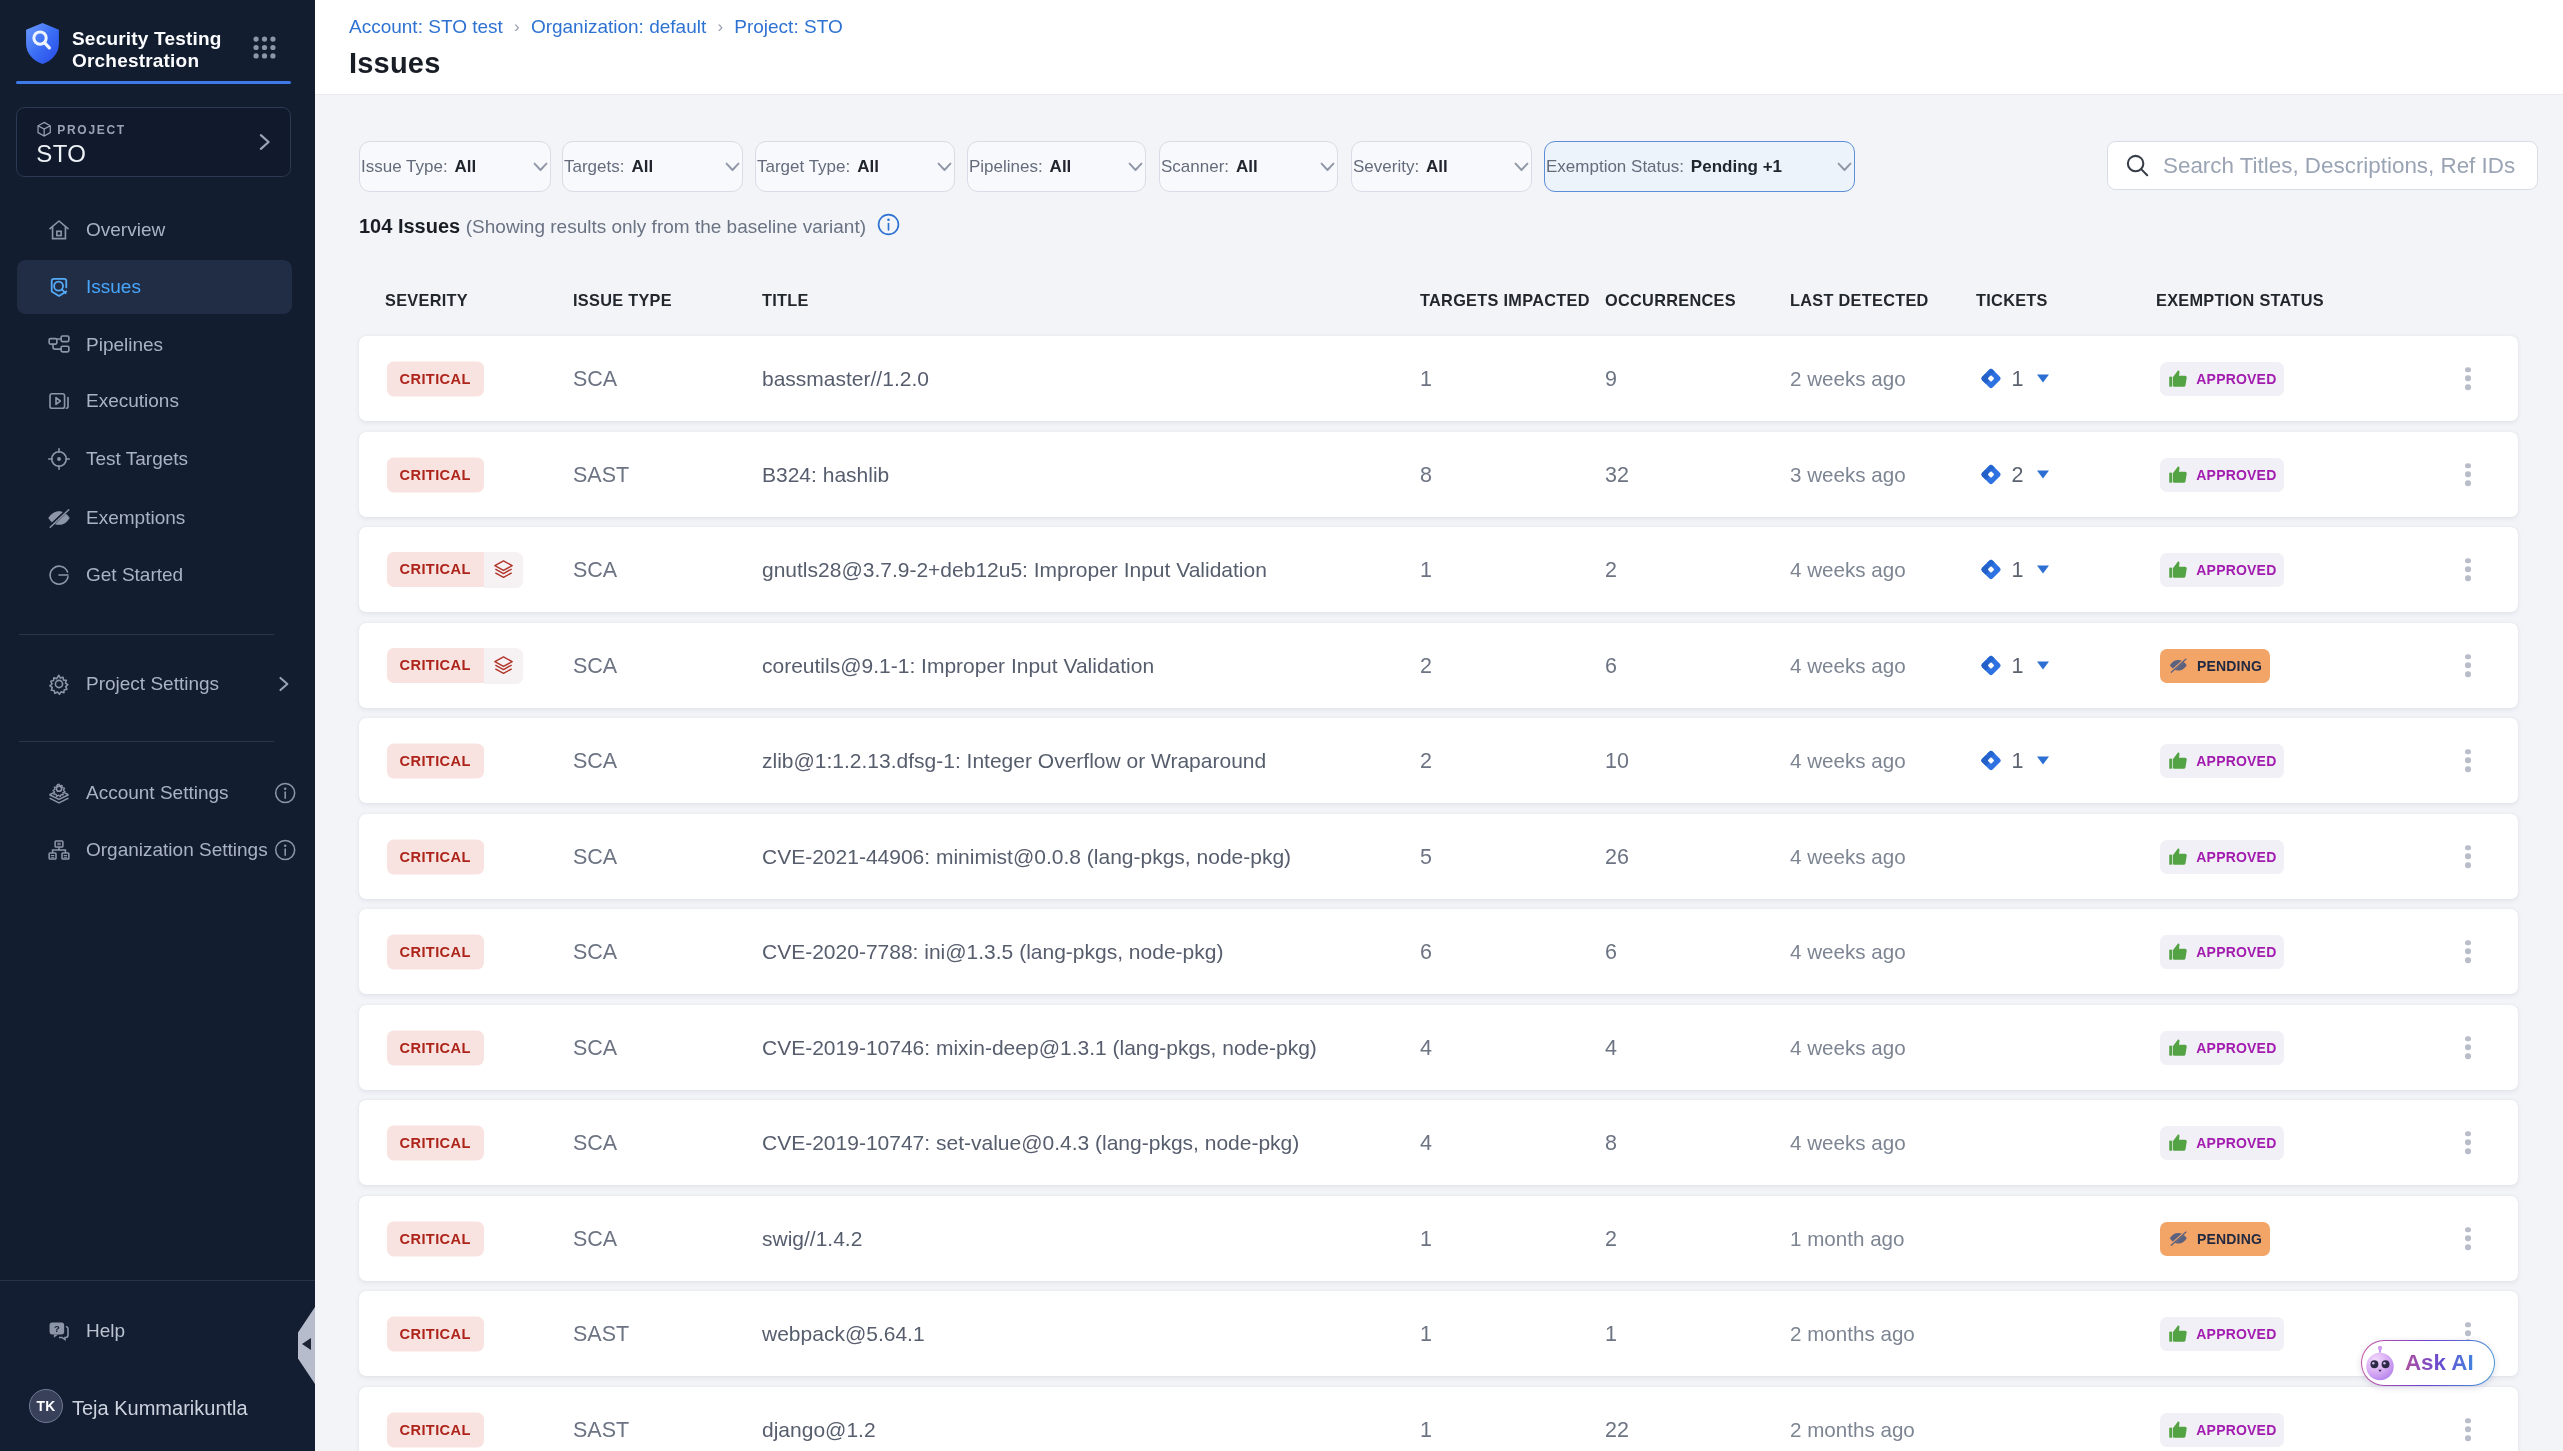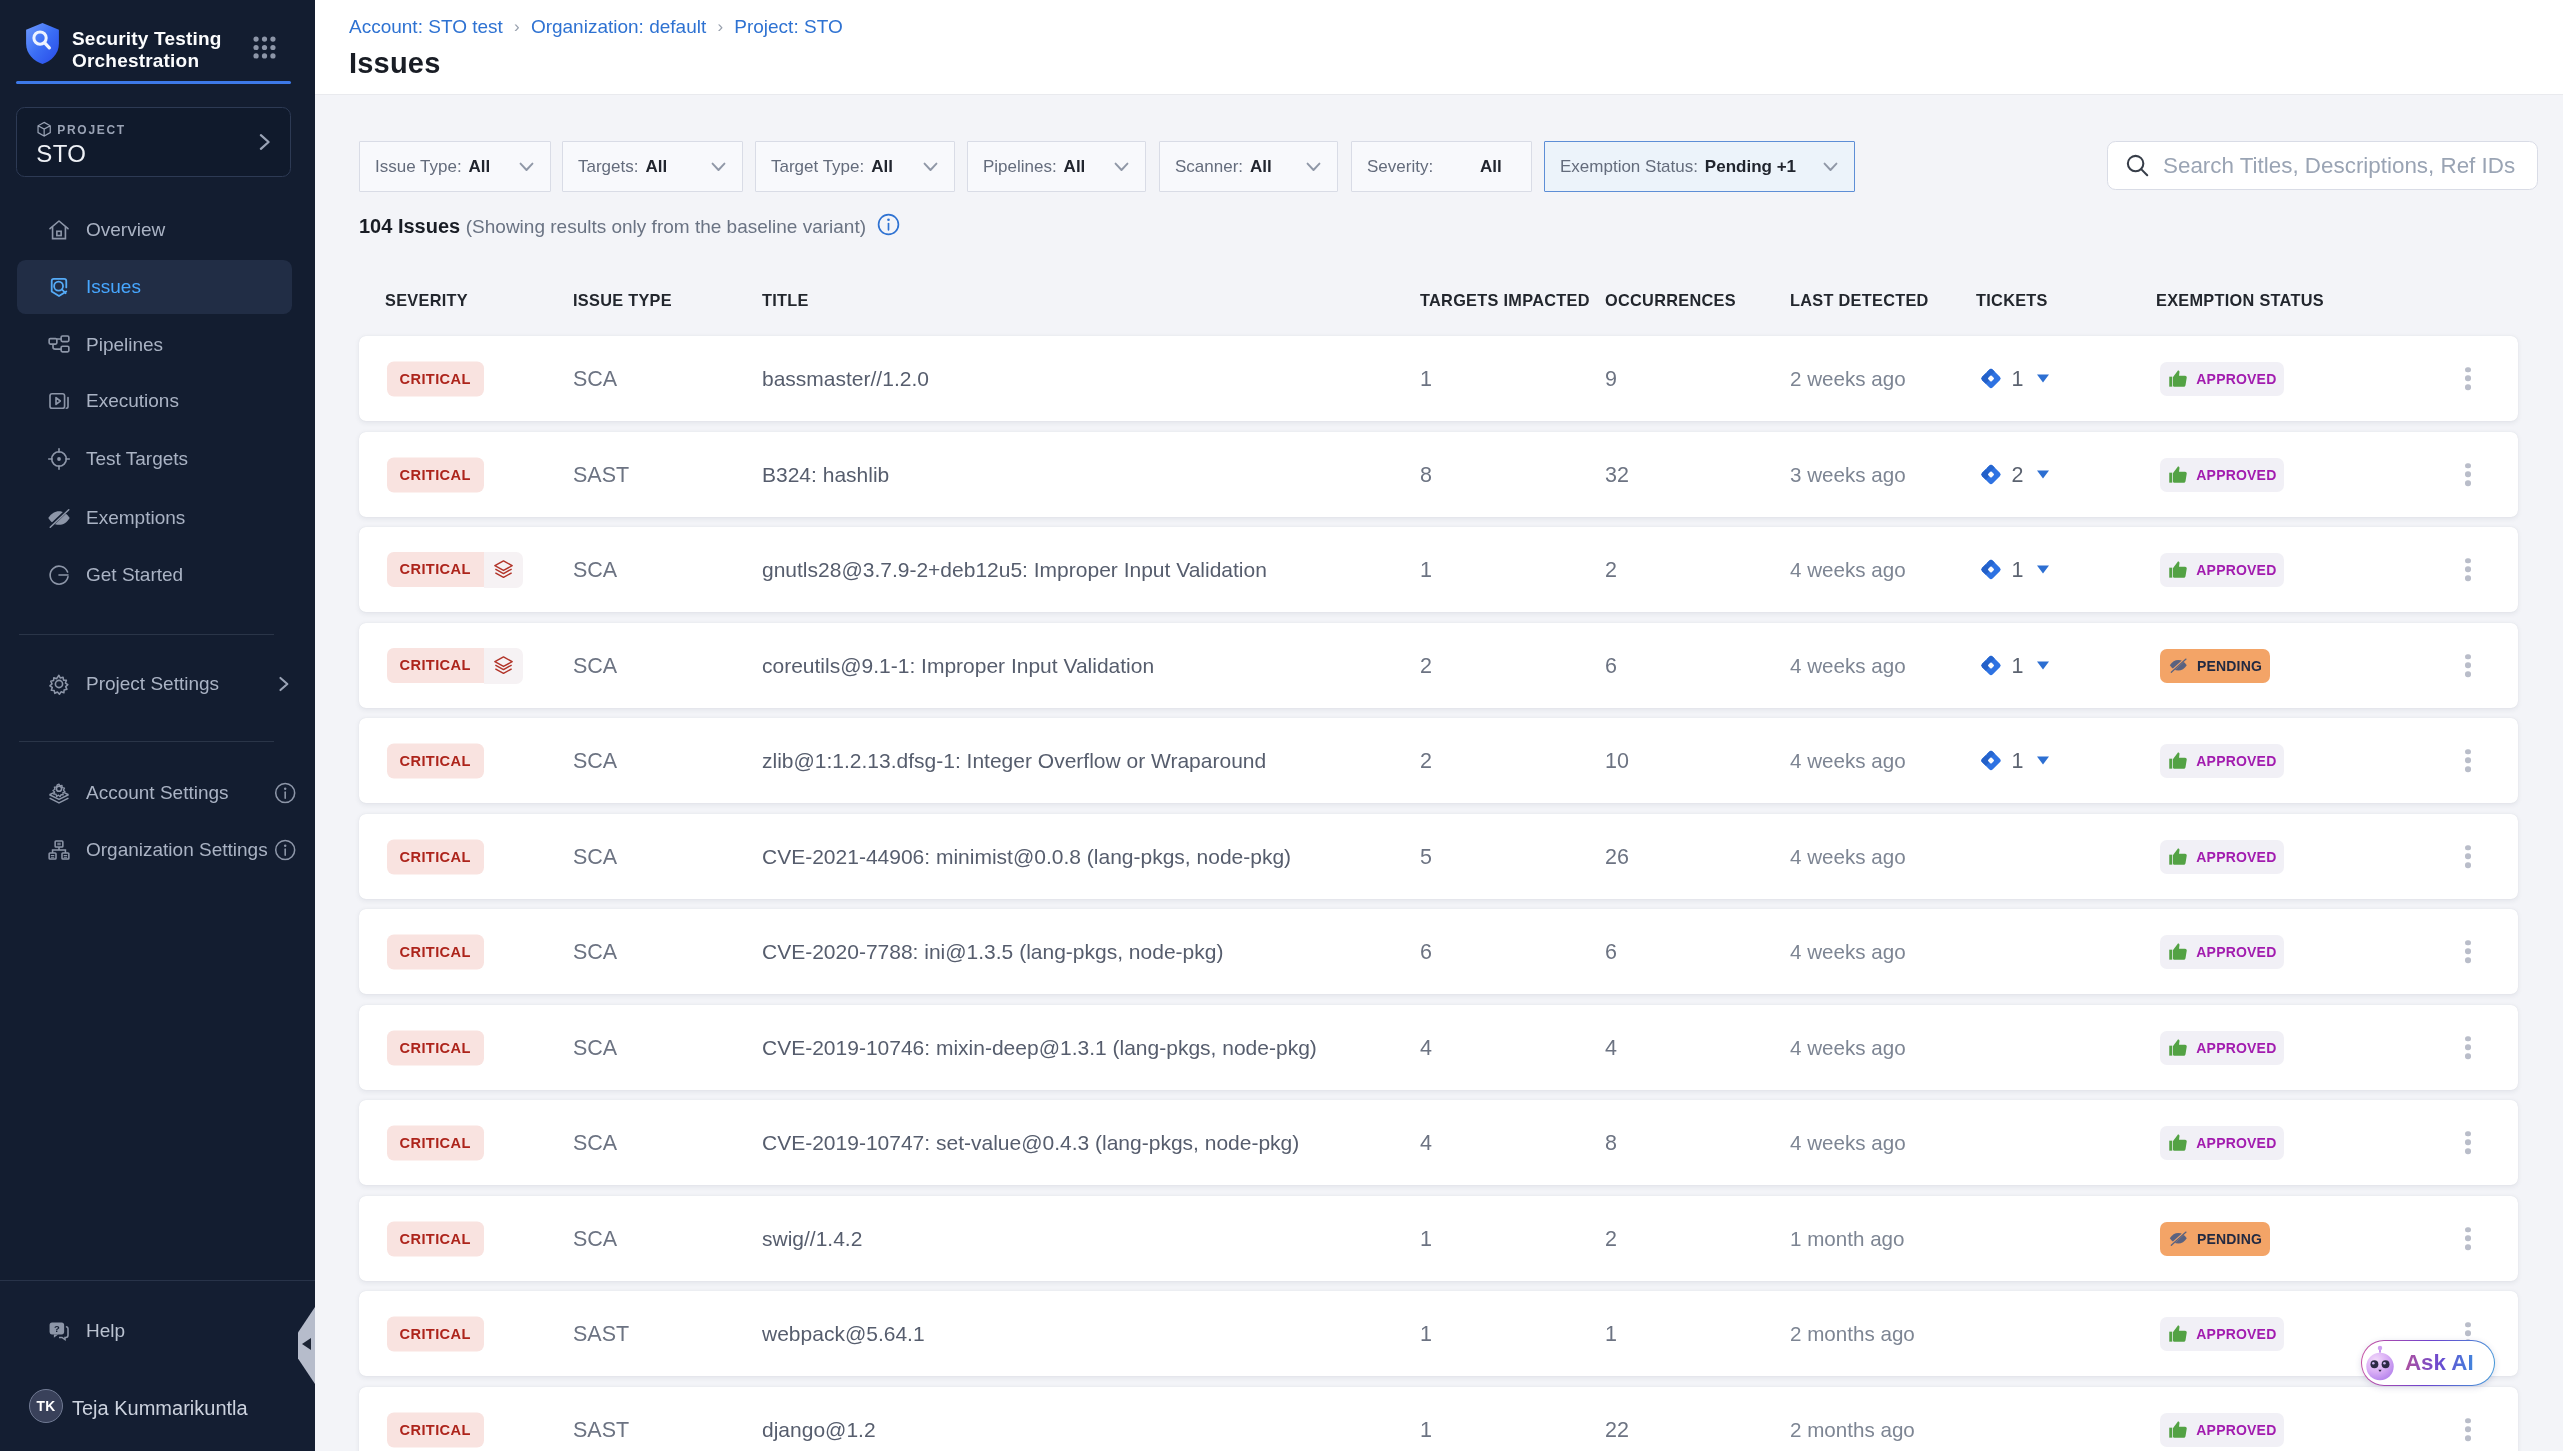--- a/index.html
+++ b/index.html
@@ -27,21 +27,21 @@
 #sb-bottom { position:absolute; left:0; top:1280px; width:315px; height:172px; background:#16223454; border-top:0.9px solid #283349; background:#18243a33;}
 .sb-avatar { position:absolute; left:29px; top:1389px; width:34px; height:34px; border-radius:50%; background:#39415a; border:1.7px solid #707a93; color:#fff; font-size:13.8px; font-weight:bold; display:flex; align-items:center; justify-content:center; letter-spacing:0.4px;}
 .sb-username { position:absolute; left:72px; top:1397px; color:#ccd2de; font-size:20px; }
 #collapse-handle { position:absolute; left:298px; top:1307px; width:17px; height:77px; background:#b6bccb; clip-path:polygon(100% 0, 100% 100%, 0 67%, 0 33%); }
 #collapse-tri { position:absolute; left:302px; top:1338px; width:0; height:0; border-top:6px solid transparent; border-bottom:6px solid transparent; border-right:9.5px solid #1c2434; }
 #main { position:absolute; left:315px; top:0; width:2248px; height:1452px; }
 #tophead { position:absolute; left:0; top:0; width:2248px; height:95px; background:#fff; border-bottom:0.9px solid #e9eaee; }
 #breadcrumb { position:absolute; left:34px; top:15.5px; font-size:19px; color:#2e72d2; }
 #breadcrumb .bc-sep { color:#98a0ad; font-size:17px; margin:0 11.2px; position:relative; top:-0.9px;}
 #pagetitle { position:absolute; left:34px; top:47px; font-size:29px; font-weight:bold; color:#191d25; letter-spacing:0.2px; }
-.fbtn { position:absolute; top:141px; height:51px; border:1.7px solid #d9dce6; border-radius:1px; background:#f8f9fc; font-size:17px; color:#646c7c; display:flex; align-items:center; padding:0 15px; white-space:nowrap;}
+.fbtn { position:absolute; top:141px; height:51px; border:1.7px solid #d9dce6; border-radius:11px; background:#f8f9fc; font-size:17px; color:#646c7c; display:flex; align-items:center; padding:0 1px; white-space:nowrap;}
 .fbtn b { color:#21252e; font-weight:bold; margin-left:6.9px; }
 .fbtn .chev { margin-left:auto; }
 .fbtn-blue { border-color:#5d8ed6; background:#ecf3fa; }
 #searchbox { position:absolute; left:1792px; top:141px; width:431px; height:49px; background:#fff; border:1.7px solid #d9dce6; border-radius:8.6px; display:flex; align-items:center; padding:0 15.5px;}
 #searchbox .ph { color:#9aa4b4; font-size:22.4px; margin-left:12px; white-space:nowrap; overflow:hidden; }
 #countline { position:absolute; left:44px; top:213px; font-size:20px; color:#191d25; font-weight:bold; }
 #countline span.rest { font-weight:normal; color:#6a7383; font-size:19px; }
 #tablewrap { position:absolute; left:0; top:284px; width:2248px; }
 .th { position:absolute; top:6.9px; font-size:16.3px; font-weight:bold; color:#22262d; letter-spacing:0.3px; white-space:nowrap;}
 .row { position:absolute; left:44px; width:2159px; height:85px; background:#fff; border-radius:6.9px; box-shadow:0 1.7px 5.2px rgba(40,50,80,.08), 0 0 0.9px rgba(40,50,80,.12); }
@@ -250,21 +250,21 @@
       </svg></div>
   <div class="fbtn" style="left:440px;width:200px;">Target Type:<b>All</b><svg class="chev" width="17" height="12" viewBox="0 0 20 14" fill="none" stroke="#9098a7" stroke-width="2.3" stroke-linecap="round" stroke-linejoin="round">
         <path d="M3 3 L10 10.5 L17 3"></path>
       </svg></div>
   <div class="fbtn" style="left:652px;width:179px;">Pipelines:<b>All</b><svg class="chev" width="17" height="12" viewBox="0 0 20 14" fill="none" stroke="#9098a7" stroke-width="2.3" stroke-linecap="round" stroke-linejoin="round">
         <path d="M3 3 L10 10.5 L17 3"></path>
       </svg></div>
   <div class="fbtn" style="left:844px;width:179px;">Scanner:<b>All</b><svg class="chev" width="17" height="12" viewBox="0 0 20 14" fill="none" stroke="#9098a7" stroke-width="2.3" stroke-linecap="round" stroke-linejoin="round">
         <path d="M3 3 L10 10.5 L17 3"></path>
       </svg></div>
-  <div class="fbtn" style="left:1036px;width:181px;gap:40px;">Severity:<b>All</b><svg class="chev" width="17" height="12" viewBox="0 0 20 14" fill="none" stroke="#9098a7" stroke-width="2.3" stroke-linecap="round" stroke-linejoin="round">
+  <div class="fbtn" style="left:1036px;width:181px;">Severity:<b>All</b><svg class="chev" width="17" height="12" viewBox="0 0 20 14" fill="none" stroke="#9098a7" stroke-width="2.3" stroke-linecap="round" stroke-linejoin="round">
         <path d="M3 3 L10 10.5 L17 3"></path>
       </svg></div>
   <div class="fbtn fbtn-blue" style="left:1229px;width:311px;">Exemption Status:<b>Pending +1</b><svg class="chev" width="17" height="12" viewBox="0 0 20 14" fill="none" stroke="#9098a7" stroke-width="2.3" stroke-linecap="round" stroke-linejoin="round">
         <path d="M3 3 L10 10.5 L17 3"></path>
       </svg></div>
   <div id="searchbox">
     <svg width="27.5" height="27.5" viewBox="0 0 32 32" fill="none" stroke="#363d48" stroke-width="2.4">
         <circle cx="13.5" cy="13.5" r="9"></circle>
         <path d="M20.2 20.2 L27 27" stroke-linecap="round"></path>
       </svg>

